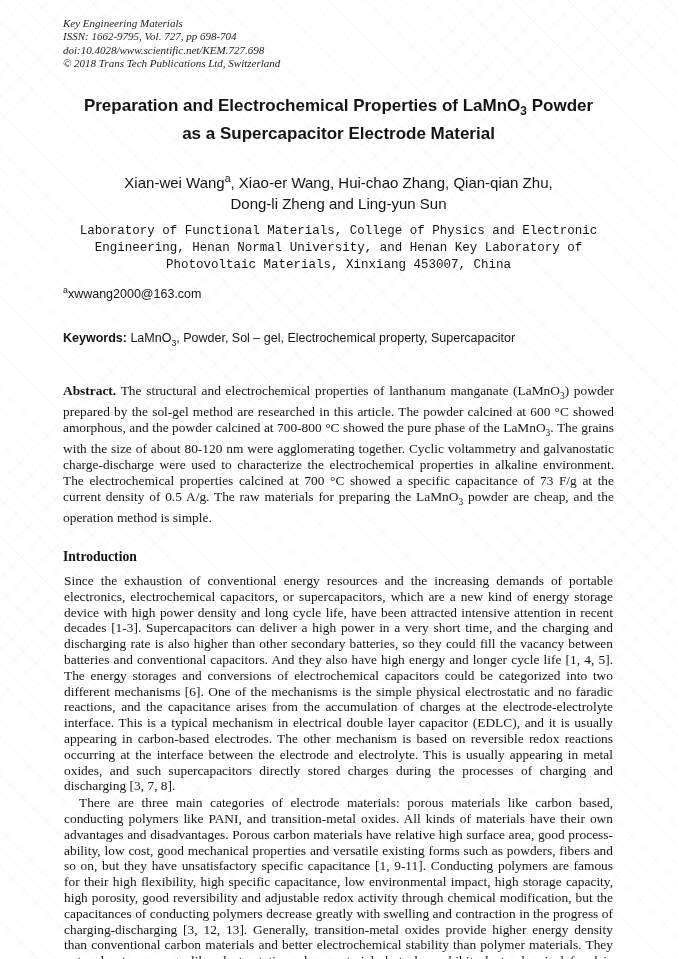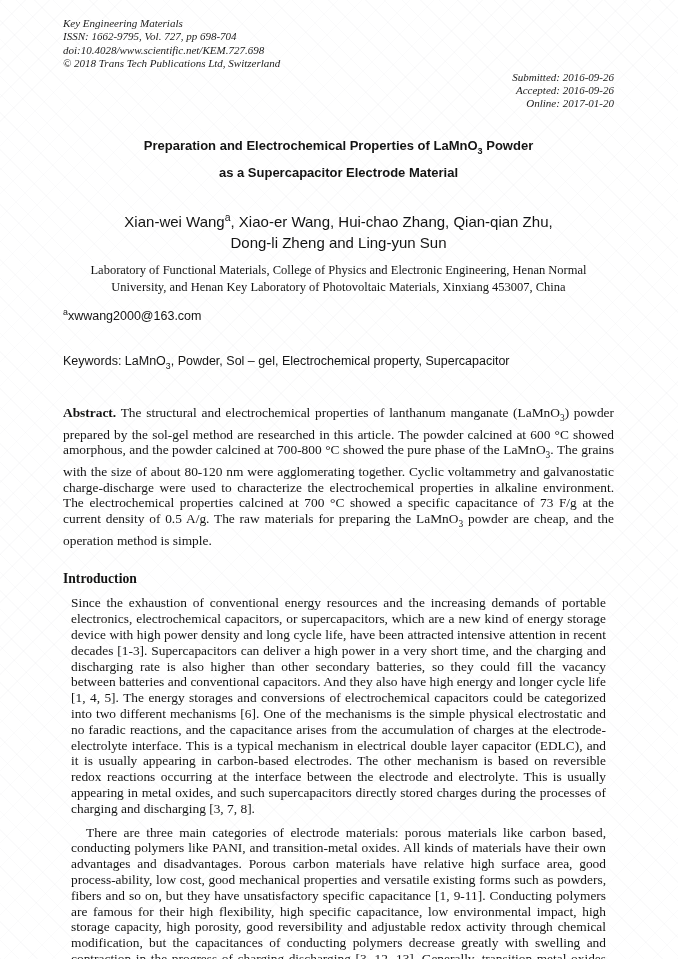--- a/index.html
+++ b/index.html
@@ -21,99 +21,93 @@
       repeating-linear-gradient(45deg, rgba(130,130,150,0.035) 0 1px, transparent 1px 13px),
       repeating-linear-gradient(-45deg, rgba(130,130,150,0.030) 0 1px, transparent 1px 17px);
   }
   .meta-header {
     display: flex;
     justify-content: space-between;
     font-style: italic;
     font-size: 11px;
     line-height: 13.4px;
     color: #1b1b1b;
-    flex-direction: column;
   }
   .meta-right { text-align: right; }
   .paper-title {
     margin-top: 24px;
     text-align: center;
     font-family: "Liberation Sans", "DejaVu Sans", sans-serif;
     font-weight: bold;
-    font-size: 13px;
+    font-size: 17px;
     line-height: 21.5px;
   }
   .authors {
     margin-top: 24px;
     text-align: center;
     font-family: "Liberation Sans", "DejaVu Sans", sans-serif;
     font-size: 15px;
     line-height: 20.5px;
   }
   .affiliation {
     margin-top: 9px;
     text-align: center;
-    font-family: Liberation Serif, serif;
+    font-family: Liberation Mono, monospace;
     font-size: 12.5px;
     line-height: 17px;
   }
   .email {
     margin-top: 8px;
     text-align: left;
     font-family: "Liberation Sans", "DejaVu Sans", sans-serif;
     font-size: 12.5px;
     line-height: 16px;
   }
   .keywords {
     margin-top: 28px;
     font-family: "Liberation Sans", "DejaVu Sans", sans-serif;
     font-size: 12.5px;
     line-height: 16px;
   }
-  .keywords .kw-label { font-weight: normal; }
+  .keywords .kw-label { font-weight: bold; }
   .abstract {
     margin-top: 32px;
     font-size: 13.4px;
     line-height: 15.8px;
     text-align: justify;
   }
   .abstract .abs-label { font-weight: bold; }
   .section-heading {
     margin-top: 23px;
     font-weight: bold;
     font-size: 13.6px;
     line-height: 16px;
   }
   .body-par {
-    margin: 8px;
+    margin: 1px;
     font-size: 13.4px;
     line-height: 15.8px;
     text-align: justify;
   }
   .body-par.first { margin-top: 8px; }
   .body-par.indented { text-indent: 15px; }
   sub { font-size: 70%; }
   sup { font-size: 70%; }
 </style>
 </head>
 <body>
 
 <div class="page">
 
   <div class="meta-header">
     <div class="meta-left">
       <div>Key Engineering Materials</div>
       <div>ISSN: 1662-9795, Vol. 727, pp 698-704</div>
       <div>doi:10.4028/www.scientific.net/KEM.727.698</div>
       <div>© 2018 Trans Tech Publications Ltd, Switzerland</div>
-    </div>
-    <div class="meta-right">
-      <div>Submitted: 2016-09-26</div>
-      <div>Accepted: 2016-09-26</div>
-      <div>Online: 2017-01-20</div>
     </div>
   </div>
 
   <h1 class="paper-title" style="margin-bottom:0;">Preparation and Electrochemical Properties of LaMnO<sub>3</sub> Powder<br>as a Supercapacitor Electrode Material</h1>
 
   <div class="authors">Xian-wei Wang<sup>a</sup>, Xiao-er Wang, Hui-chao Zhang, Qian-qian Zhu,<br>Dong-li Zheng and Ling-yun Sun</div>
 
   <div class="affiliation">Laboratory of Functional Materials, College of Physics and Electronic Engineering, Henan Normal University, and Henan Key Laboratory of Photovoltaic Materials, Xinxiang 453007, China</div>
 
   <div class="email"><sup>a</sup>xwwang2000@163.com</div>

